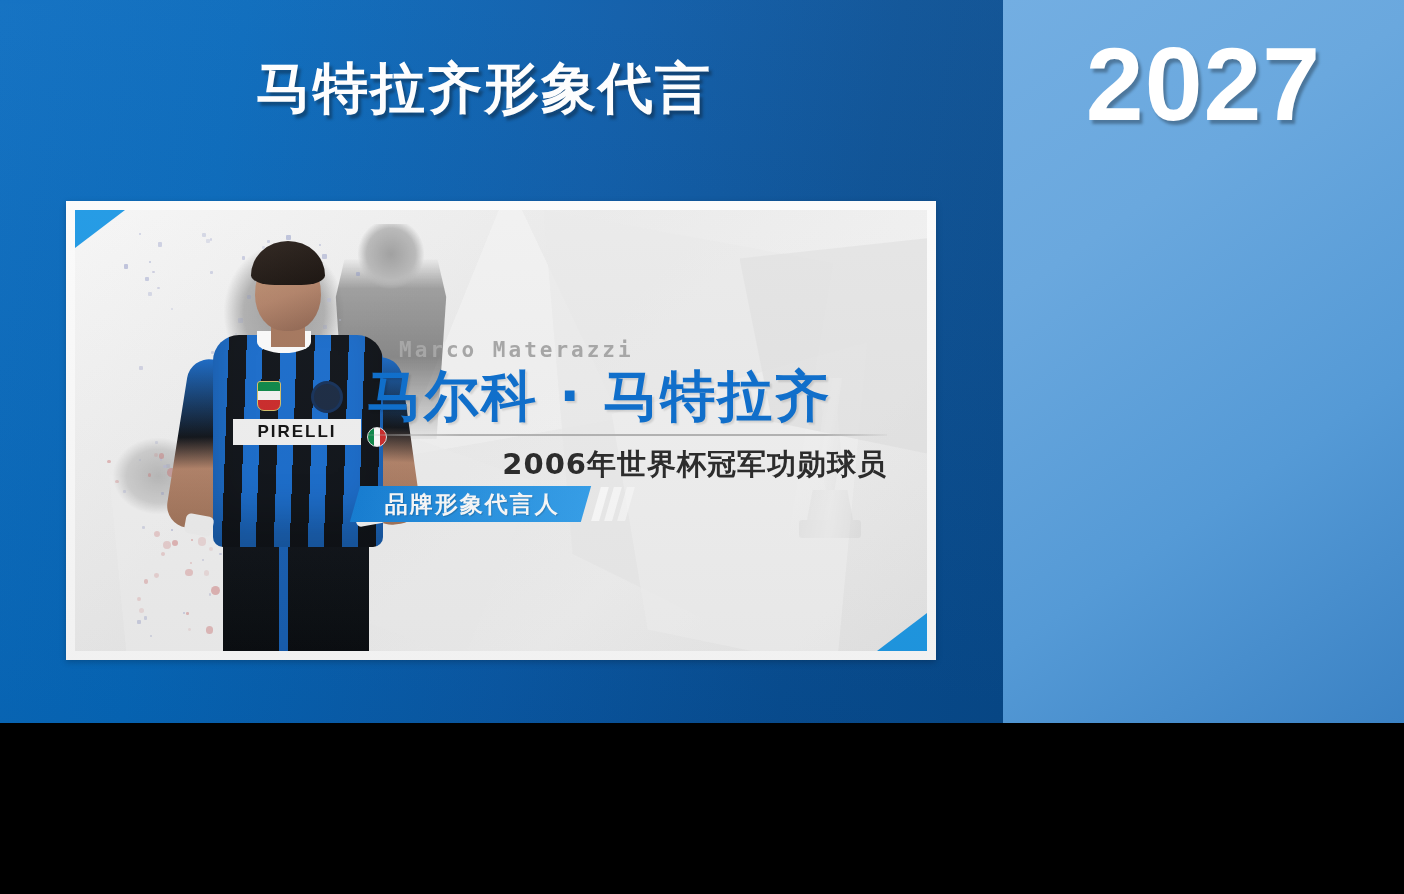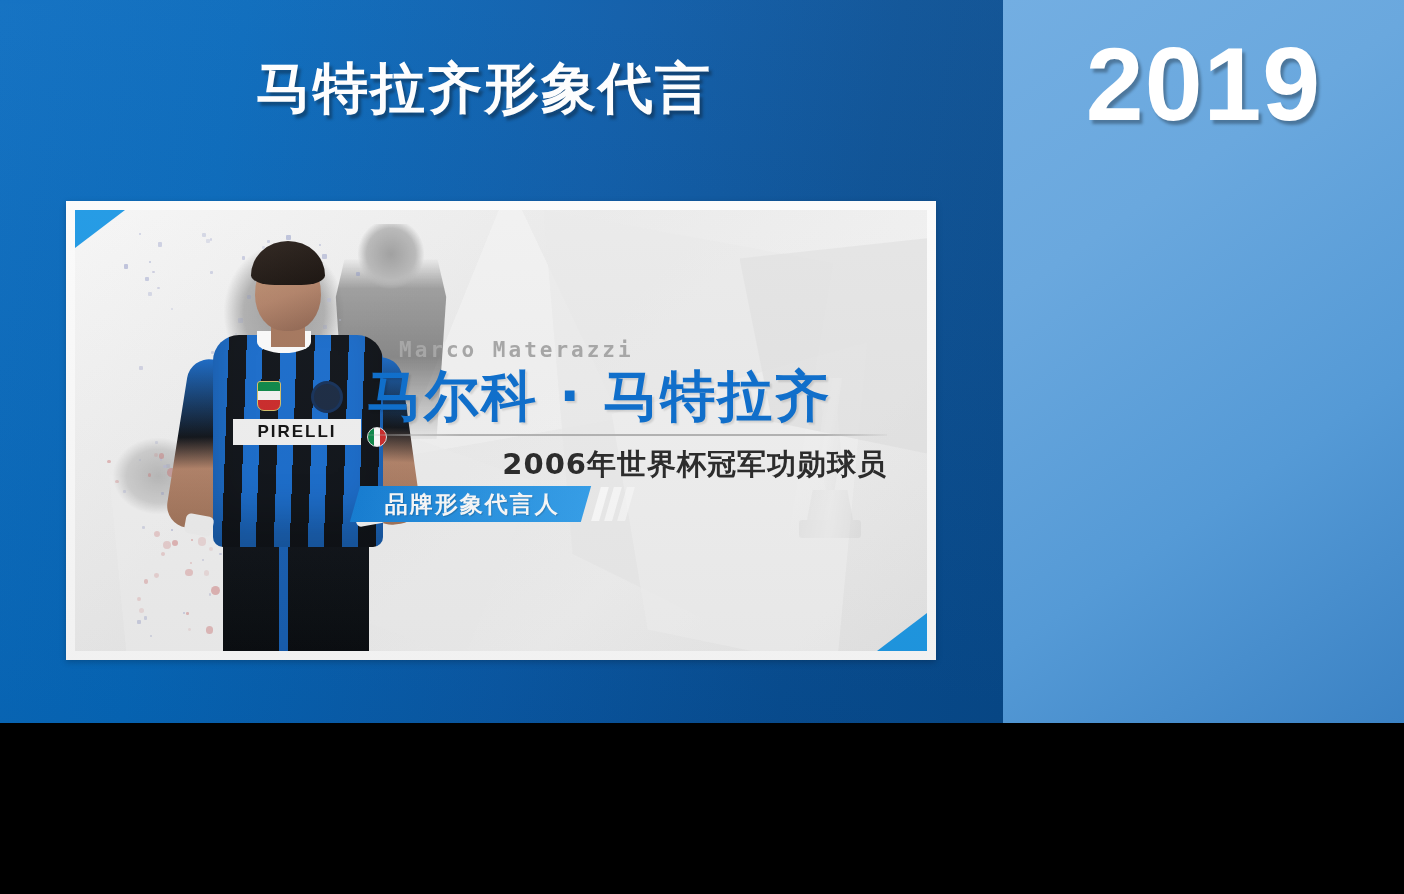--- a/index.html
+++ b/index.html
@@ -690,19 +690,19 @@
               <i></i>
               <i></i>
             </div>
           </div>
 
         </div>
       </div>
     </div>
 
     <div id="year-panel">
-      <div id="year-text">2019</div>
+      <div id="year-text">2027</div>
     </div>
 
   </div>
 
   <div id="letterbox"></div>
 </div>
 
 </body></html>

